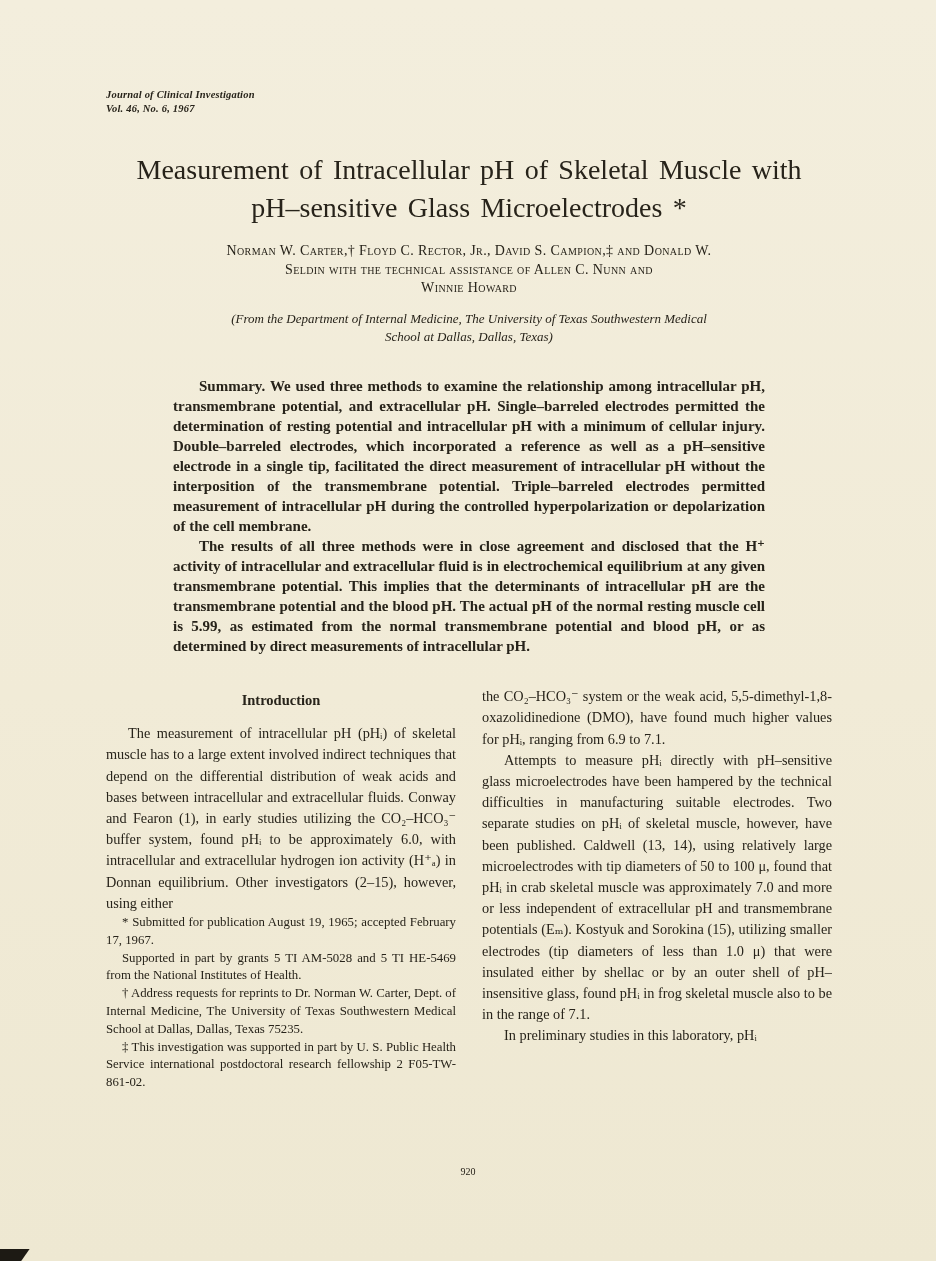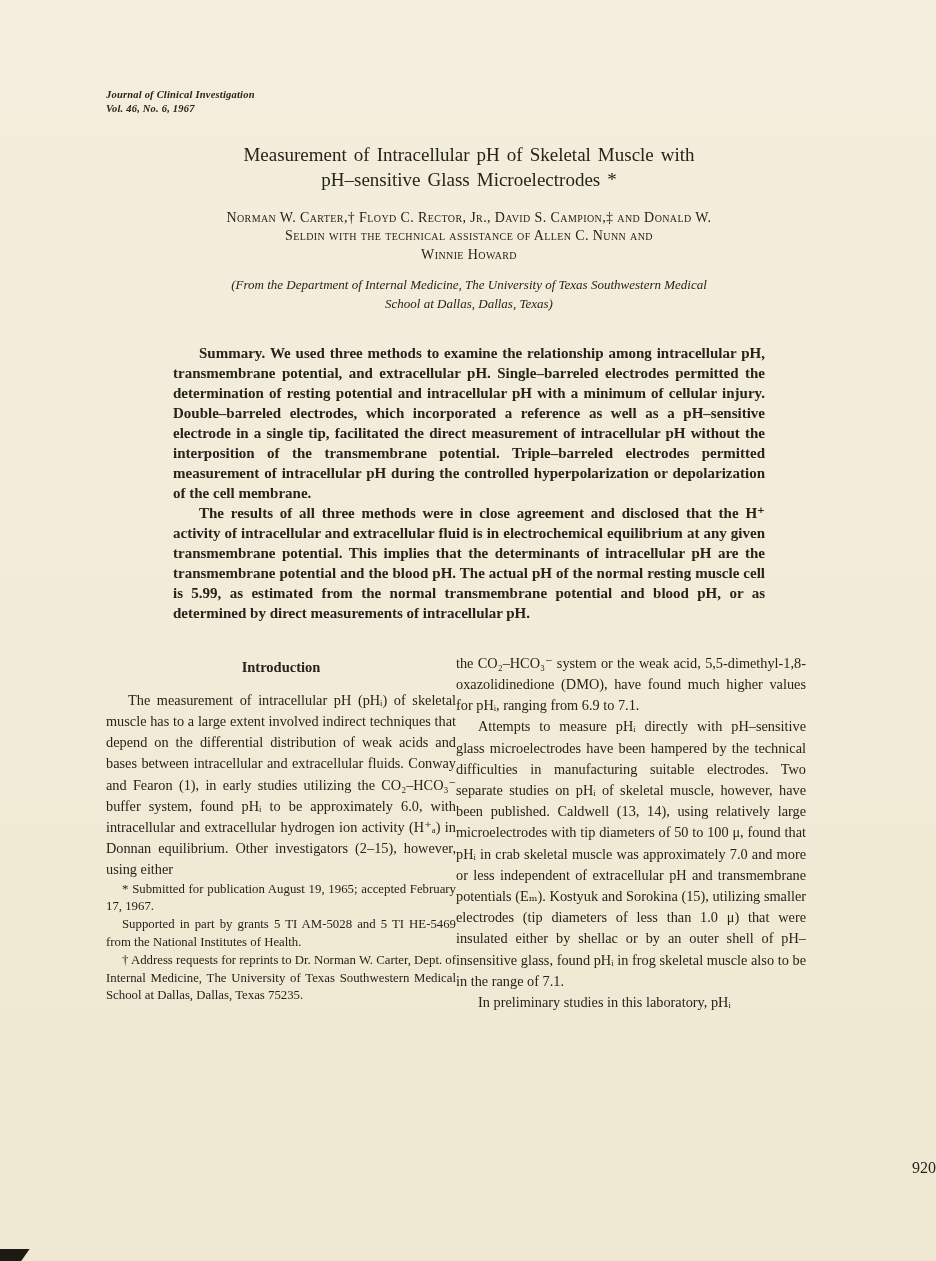--- a/index.html
+++ b/index.html
@@ -19,22 +19,22 @@
     box-sizing: border-box;
   }
   .journal-info {
     font-style: italic;
     font-weight: bold;
     font-size: 10.5px;
     line-height: 1.32;
     letter-spacing: 0.2px;
   }
   .title {
-    margin: 26px 0 0 0;
-    font-size: 19px;
+    margin: 35px 0 0 0;
+    font-size: 28px;
     font-weight: 400;
     text-align: center;
     line-height: 1.35;
     word-spacing: 0.12em;
   }
   .tline { display: block; }
   .authors {
     margin-top: 16px;
     text-align: center;
     font-variant: small-caps;
@@ -55,20 +55,21 @@
     width: 592px;
     margin: 30px auto 12px auto;
     font-weight: bold;
     font-size: 15px;
     line-height: 20px;
     text-align: justify;
   }
   .summary-para { margin: 0; text-indent: 26px; }
   .columns {
     display: flex;
+    gap: 26px;
     margin-top: 30px;
   }
   .col { width: 350px; flex: 0 0 350px; }
   .section-heading {
     font-size: 14.5px;
     font-weight: bold;
     text-align: center;
     margin: 6px 0 14px 0;
   }
   .body-para {
@@ -87,22 +88,22 @@
     text-align: justify;
     text-indent: 16px;
     margin: 0;
     hyphens: auto;
   }
   .page-number {
     position: absolute;
     left: 0;
     right: 0;
     bottom: 84px;
-    text-align: right;
-    font-size: 16px;
+    text-align: center;
+    font-size: 10px;
   }
   .scan-mark {
     position: absolute;
     left: -6px;
     bottom: -4px;
     width: 30px;
     height: 16px;
     background: #1d1a14;
     transform: skewX(-35deg);
   }
@@ -140,20 +141,21 @@
 
   <div class="columns">
 
     <div class="col">
       <h2 class="section-heading">Introduction</h2>
       <p class="body-para indent">The measurement of intracellular pH (pHᵢ) of skeletal muscle has to a large extent involved indirect techniques that depend on the differential distribution of weak acids and bases between intracellular and extracellular fluids.  Conway and Fearon (1), in early studies utilizing the CO₂–HCO₃⁻ buffer system, found pHᵢ to be approximately 6.0, with intracellular and extracellular hydrogen ion activity (H⁺ₐ) in Donnan equilibrium.  Other investigators (2–15), however, using either</p>
       <div class="footnotes">
         <p class="footnote">* Submitted for publication August 19, 1965; accepted February 17, 1967.</p>
         <p class="footnote">Supported in part by grants 5 TI AM-5028 and 5 TI HE-5469 from the National Institutes of Health.</p>
         <p class="footnote">† Address requests for reprints to Dr. Norman W. Carter, Dept. of Internal Medicine, The University of Texas Southwestern Medical School at Dallas, Dallas, Texas 75235.</p>
+        <p class="footnote">‡ This investigation was supported in part by U. S. Public Health Service international postdoctoral research fellowship 2 F05-TW-861-02.</p>
       </div>
     </div>
 
     <div class="col">
       <p class="body-para">the CO₂–HCO₃⁻ system or the weak acid, 5,5-dimethyl-1,8-oxazolidinedione (DMO), have found much higher values for pHᵢ, ranging from 6.9 to 7.1.</p>
       <p class="body-para indent">Attempts to measure pHᵢ directly with pH–sensitive glass microelectrodes have been hampered by the technical difficulties in manufacturing suitable electrodes.  Two separate studies on pHᵢ of skeletal muscle, however, have been published. Caldwell (13, 14), using relatively large microelectrodes with tip diameters of 50 to 100 μ, found that pHᵢ in crab skeletal muscle was approximately 7.0 and more or less independent of extracellular pH and transmembrane potentials (Eₘ).  Kostyuk and Sorokina (15), utilizing smaller electrodes (tip diameters of less than 1.0 μ) that were insulated either by shellac or by an outer shell of pH–insensitive glass, found pHᵢ in frog skeletal muscle also to be in the range of 7.1.</p>
       <p class="body-para indent">In preliminary studies in this laboratory, pHᵢ</p>
     </div>
 
   </div>

